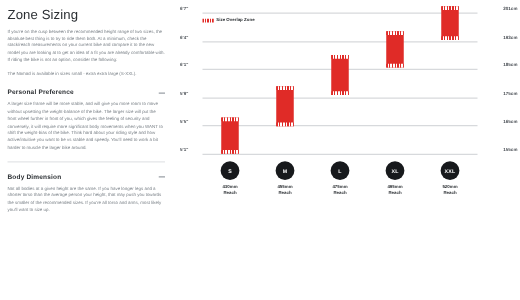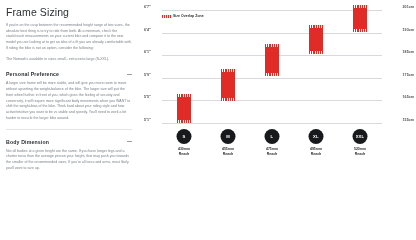--- a/index.html
+++ b/index.html
@@ -94,21 +94,21 @@
     line-height: 1.32; text-align: center; white-space: pre-line;
   }
 </style>
 </head>
 <body>
 
 <div class="page">
 
   <div class="left-col">
 
-    <h1 class="page-title">Frame Sizing</h1>
+    <h1 class="page-title">Zone Sizing</h1>
 
     <p class="body-copy">If you're on the cusp between the recommended height range of two sizes, the absolute best thing is to try to ride them both. At a minimum, check the stack/reach measurements on your current bike and compare it to the new model you are looking at to get an idea of a fit you are already comfortable with. If riding the bike is not an option, consider the following:</p>
 
     <p class="body-copy">The Nomad is available in sizes small - extra extra large (S-XXL).</p>
 
     <div class="section-head">
       <span class="section-title">Personal Preference</span>
       <span class="toggle-icon"></span>
     </div>
     <p class="body-copy">A larger size frame will be more stable, and will give you more room to move without upsetting the weight-balance of the bike. The larger size will put the front wheel further in front of you, which gives the feeling of security and conversely, it will require more significant body movements when you WANT to shift the weight-bias of the bike. Think hard about your riding style and how active/intuitive you want to be vs stable and speedy. You'll need to work a bit harder to muscle the larger bike around.</p>

